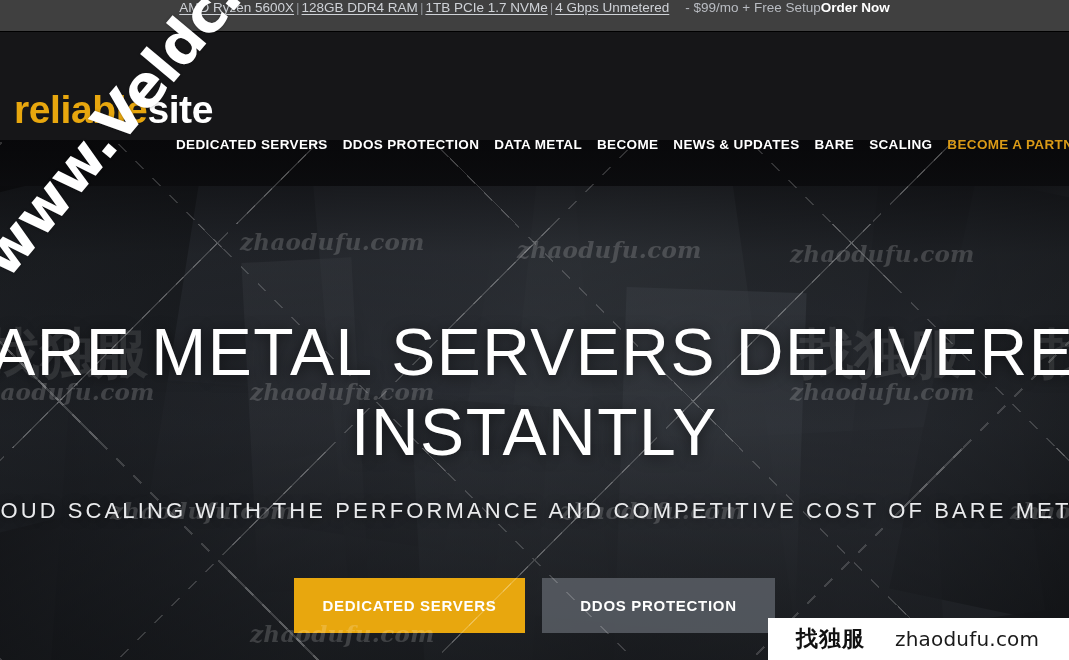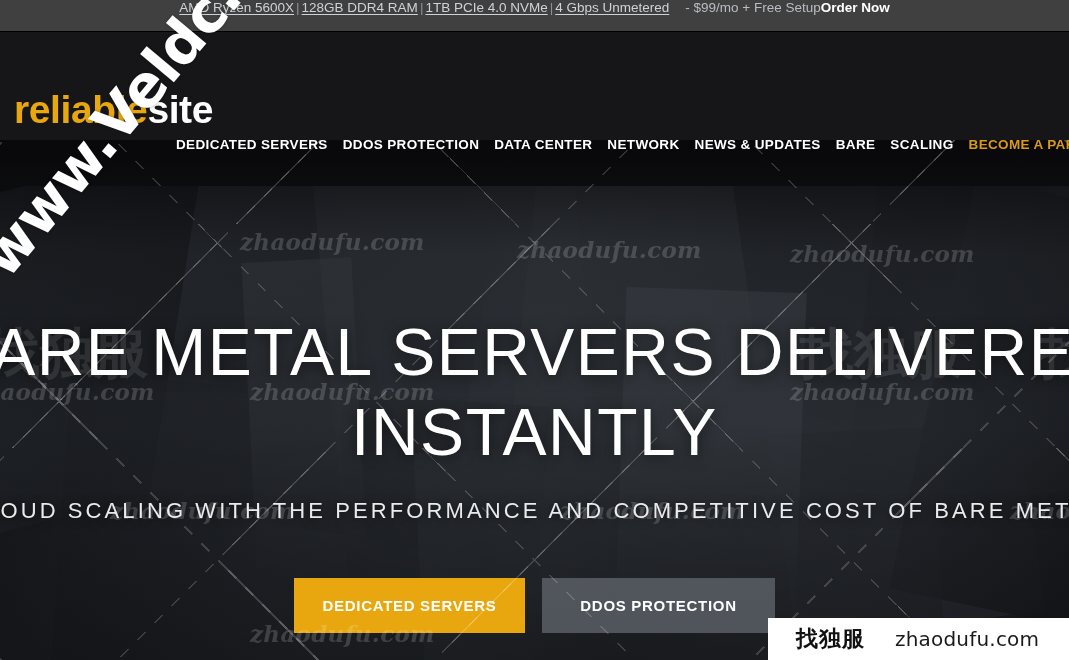--- a/index.html
+++ b/index.html
@@ -183,37 +183,37 @@
   }
 </style>
 </head>
 <body>
 
 <div class="topbar">
   <a href="#" class="spec">AMD Ryzen 5600X</a>
   <span class="sep">|</span>
   <a href="#" class="spec">128GB DDR4 RAM</a>
   <span class="sep">|</span>
-  <a href="#" class="spec">1TB PCIe 4.0 NVMe</a>
+  <a href="#" class="spec">1TB PCIe 1.7 NVMe</a>
   <span class="sep">|</span>
   <a href="#" class="spec">4 Gbps Unmetered</a>
   <span class="tail">- $99/mo + Free Setup</span>
   <a href="#" class="order">Order Now</a>
 </div>
 
 <div class="header">
   <div class="logo">
     <span class="a">reliable</span><span class="b">site</span>
   </div>
 
   <nav class="nav">
     <a href="#">DEDICATED SERVERS</a>
     <a href="#">DDOS PROTECTION</a>
-    <a href="#">DATA CENTER</a>
-    <a href="#">NETWORK</a>
+    <a href="#">DATA METAL</a>
+    <a href="#">BECOME</a>
     <a href="#">NEWS &amp; UPDATES</a>
     <a href="#">BARE</a>
     <a href="#">SCALING</a>
     <a href="#" class="partner">BECOME A PARTNER</a>
   </nav>
 </div>
 
 <div class="hero">
 
   <div>

